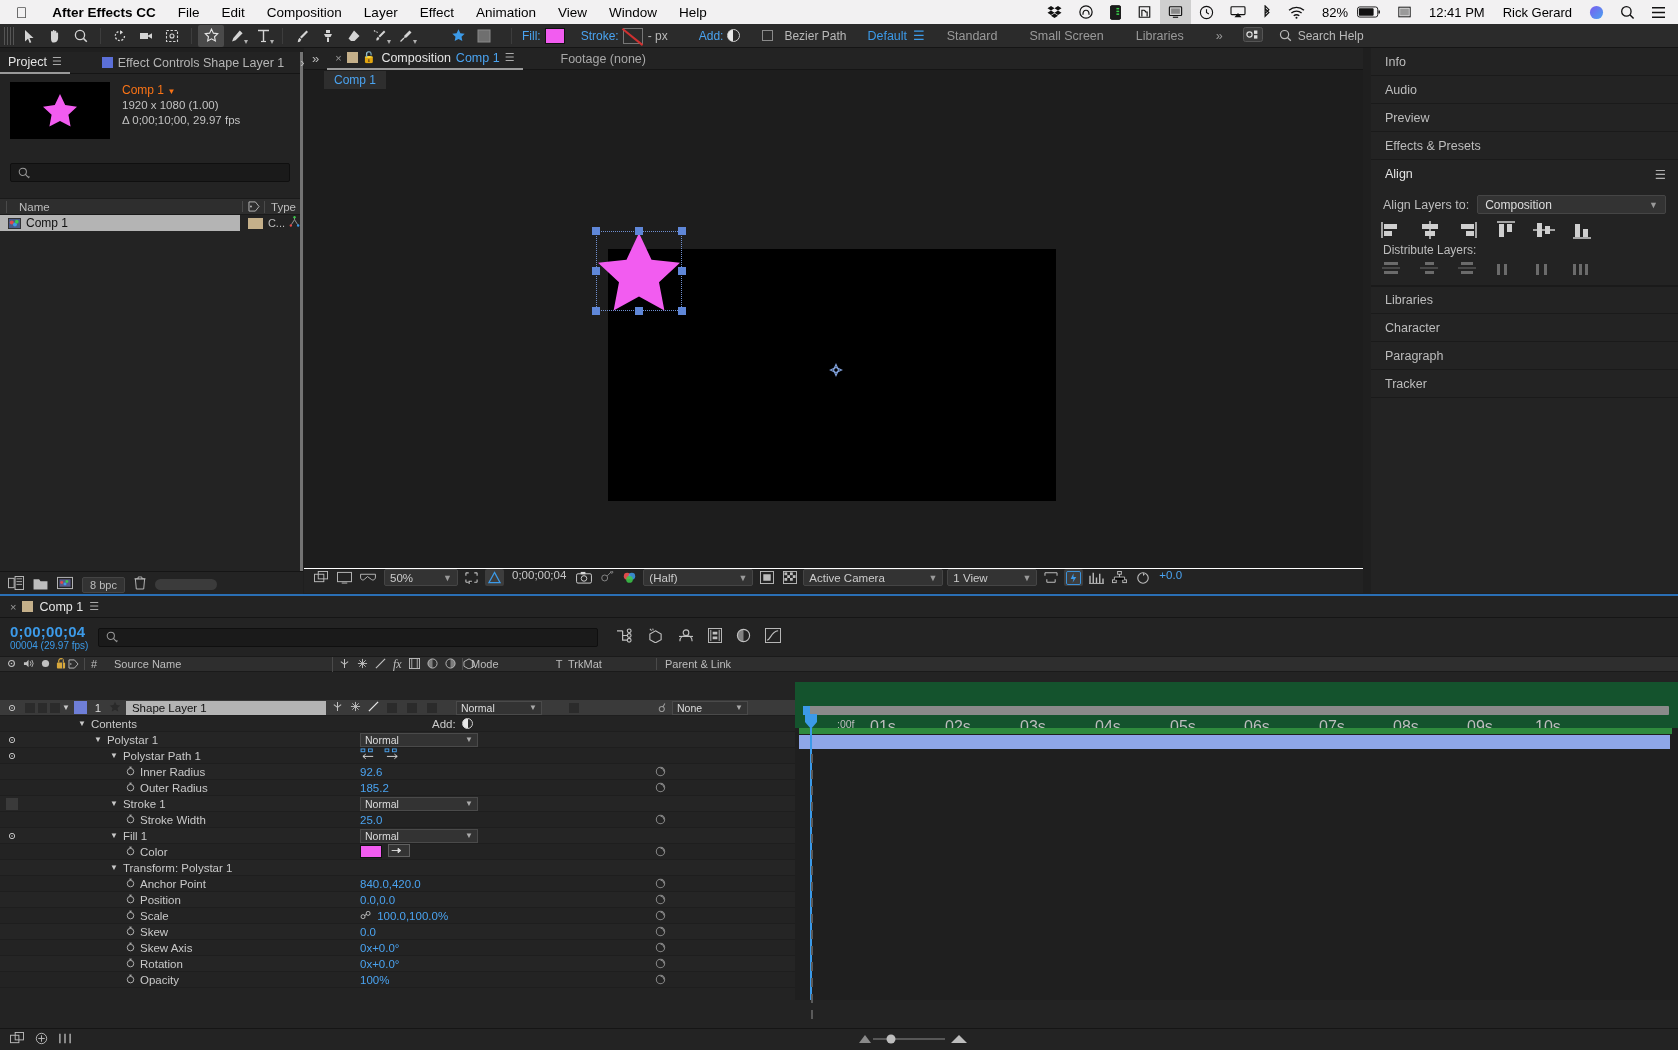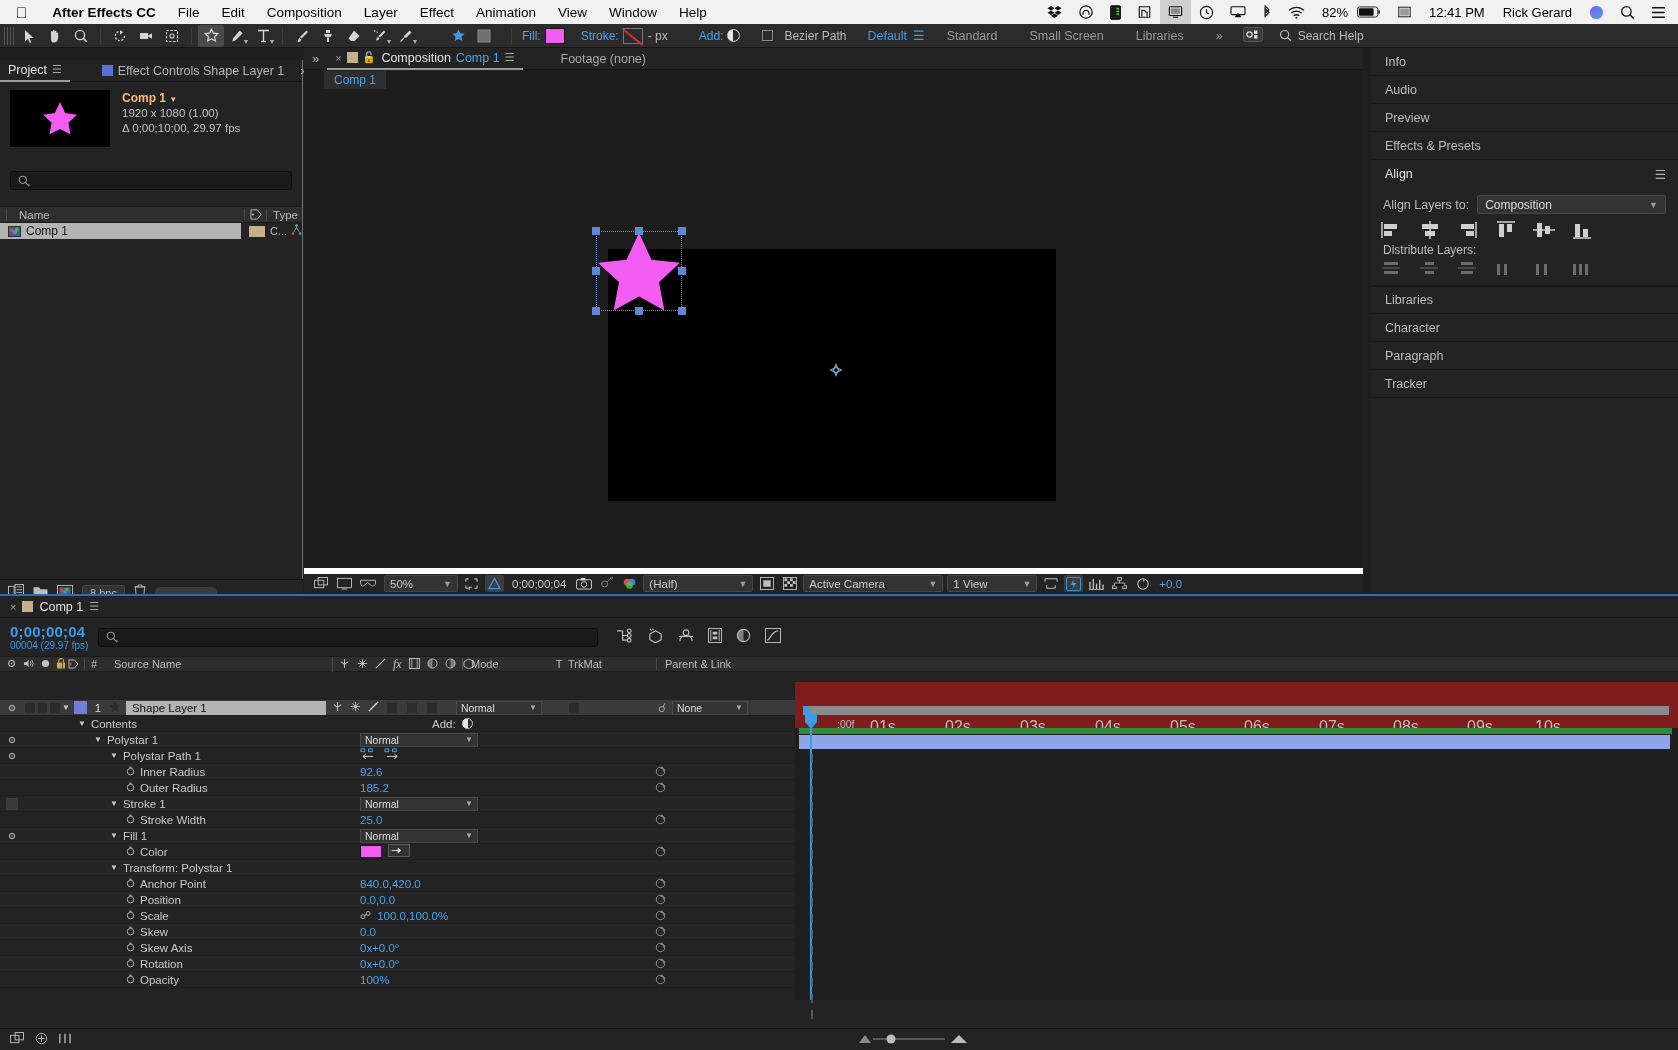--- a/index.html
+++ b/index.html
@@ -57,27 +57,27 @@
   
   .panel { position:absolute; background:#232323; }
   .ptabs { height:22px; background:#232323; display:flex; align-items:center;
            border-bottom:1px solid #151515; }
   .ptab { height:22px; display:flex; align-items:center; padding:0 8px; gap:5px;
           font-size:12.5px; color:#b5b5b5; white-space:nowrap;}
   .ptab.active { color:#e4e4e4; border-bottom:2px solid #9a9a9a; }
   .closex { color:#9a9a9a; font-size:11px; }
 
   
-  #project { left:0; top:60px; width:303px; height:545px;
-             background:#232323; border-right:1px solid #737373; }
+  #project { left:0; top:52px; width:303px; height:545px;
+             background:#232323; border-right:3px solid #737373; }
   .proj-head { display:flex; padding:8px 0 0 10px; gap:12px;}
   .thumb { width:100px; height:57px; background:#000; display:flex; align-items:center;
            justify-content:center; flex:none;}
   .proj-meta { font-size:11.5px; line-height:1.28; color:#c3c3c3; padding-top:1px;}
-  .proj-meta .nm { font-weight:bold; color:#fdba74; font-size:12px;}
+  .proj-meta .nm { font-weight:normal; color:#f97316; font-size:12px;}
   .proj-search { margin:24px 10px 0 10px; height:19px; background:#1a1a1a;
      border:1px solid #0f0f0f; border-radius:2px; display:flex; align-items:center; padding:0 7px;}
   .colhead { margin-top:16px; height:17px; background:#2e2e2e; border-top:1px solid #1a1a1a;
      border-bottom:1px solid #1a1a1a; display:flex; align-items:center; font-size:11.5px;
      color:#bdbdbd;}
   .colhead .c1 { flex:1; padding-left:12px; border-left:1px solid #4a4a4a; margin-left:6px;}
   .colhead .c2 { width:22px; display:flex; justify-content:center; border-left:1px solid #4a4a4a;}
   .colhead .c3 { width:36px; padding-left:6px; border-left:1px solid #4a4a4a;}
   .prow { height:16px; display:flex; align-items:center; font-size:12px; }
   .prow .nmcell { width:249px; background:#b4b4b4; color:#111; height:16px;
@@ -103,21 +103,21 @@
      background:#1d1d1d;}
   .subtab { background:#2e2e2e; color:#4aa3f0; font-size:12px; padding:2px 10px; }
   .stage { position:absolute; left:0; top:42px; width:1059px; height:478px;
      background:#1d1d1d; overflow:hidden;}
   .canvas { position:absolute; left:304px; top:159px; width:448px; height:252px; background:#000;}
   .star-wrap { position:absolute; left:290px; top:145px; }
   .selbox { position:absolute; border:1px dotted #6f8fd0; }
   .handle { position:absolute; width:8px; height:8px; background:#5f87d8; }
   .anchor { position:absolute; left:525px; top:273px; color:#7f9fd8; font-size:14px;}
   .comp-foot { position:absolute; left:0; bottom:0; width:1059px; height:25px;
-     background:#232323; border-top:6px solid #ffffff; display:flex; align-items:center;
+     background:#232323; border-top:1px solid #ffffff; display:flex; align-items:flex-start;
      gap:4px; padding-left:8px;}
   .selctl { background:#333; border:1px solid #454545; border-radius:2px; height:17px;
      display:flex; align-items:center; padding:0 5px; font-size:11.5px; color:#ccc; gap:6px;}
   .selctl .cv { color:#9a9a9a; font-size:9px; }
   .tcode { color:#c7c7c7; font-size:11.5px; padding:0 4px;}
   .fbtn { width:19px;height:17px; display:flex;align-items:center;justify-content:center;}
   .fbtn.on { background:#3d3d3d; border-radius:2px;}
 
   
   #right { left:1371px; top:48px; width:307px; height:545px; background:#232323; }
@@ -169,21 +169,21 @@
   .sq { width:12px;height:12px;background:#2b2b2b;border:1px solid #3a3a3a; margin-right:1px;}
   .twirl { color:#c9c9c9; font-size:8px; }
   .selName { background:#b4b4b4; color:#111; height:14px; display:flex; align-items:center;
      padding:0 6px; width:200px;}
   .propname { color:#c9c9c9; }
   .pval { color:#4aa3f0; }
   .minidd { background:#333; border:1px solid #4a4a4a; height:13px; display:flex;
       align-items:center; justify-content:space-between; padding:0 4px; font-size:10.5px;
       color:#ddd; }
   .tgraph { position:absolute; left:795px; top:0; right:0; bottom:0; }
-  .ruler { position:absolute; left:795px; top:0; width:883px; height:28px; background:#7f1d1d;}
+  .ruler { position:absolute; left:795px; top:0; width:883px; height:28px; background:#14532d;}
   .ruler .tick { position:absolute; top:18px; font-size:16px; color:#bdbdbd;}
   .tl-body { position:relative; }
   .tl-foot { position:absolute; left:0; bottom:0; width:1678px; height:22px;
       background:#232323; border-top:1px solid #151515; display:flex; align-items:center;
       gap:10px; padding-left:10px;}
   .zoomslider{ position:absolute; left:855px; bottom:4px; width:100px; height:14px;}
 </style>
 </head>
 <body>
 

